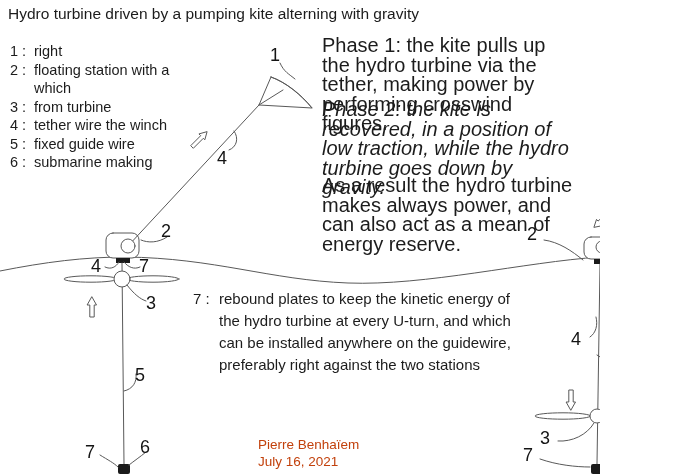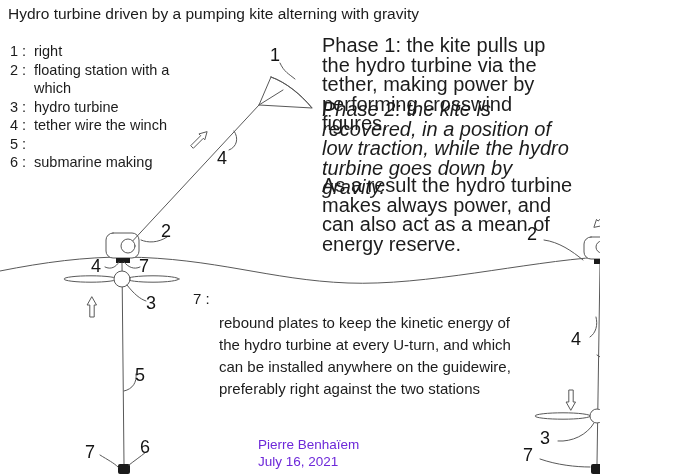--- a/index.html
+++ b/index.html
@@ -10,22 +10,22 @@
   .canvas svg{position:absolute;left:0;top:0;}
   .title{position:absolute;left:8px;top:5px;font-size:15.5px;white-space:nowrap;}
   .legend{position:absolute;left:10px;top:42px;font-size:14.5px;line-height:18.5px;}
   .legend-item{display:flex;}
   .legend-num{flex:none;width:24px;}
   .legend-text{width:152px;}
   .para{position:absolute;left:322px;width:252px;font-size:20px;line-height:19.5px;}
   .para.p1{top:36px;} .para.p2{top:100px;font-style:italic;} .para.p3{top:176px;}
   .note{position:absolute;left:193px;top:288px;display:flex;font-size:15px;line-height:22px;}
   .note-num{flex:none;width:26px;}
-  .note-text{width:316px;margin-top:24px;}
-  .sig{position:absolute;left:258px;top:437px;font-size:13.5px;line-height:16.5px;color:#6d28d9;}
+  .note-text{width:316px;}
+  .sig{position:absolute;left:258px;top:437px;font-size:13.5px;line-height:16.5px;color:#c2410c;}
   .co{position:absolute;font-size:18px;color:#141414;line-height:18px;}
 </style>
 </head>
 <body>
 
 <div class="canvas">
 
   <svg width="690" height="474" viewBox="0 0 690 474" fill="none" stroke="#595959" stroke-width="1" stroke-linecap="round">
 
     <path d="M0,271 C45,262 85,257 125,257 C215,258 270,280 348,283 C425,286 525,262 600,257 C640,254 670,261 690,268"></path>
@@ -98,28 +98,29 @@
     <div class="legend-item">
       <span class="legend-num">1 :</span>
       <span class="legend-text">right</span>
     </div>
     <div class="legend-item">
       <span class="legend-num">2 :</span>
       <span class="legend-text">floating station with a which</span>
     </div>
     <div class="legend-item">
       <span class="legend-num">3 :</span>
-      <span class="legend-text">hydro turbine</span>
+      <span class="legend-text">from turbine</span>
     </div>
     <div class="legend-item">
       <span class="legend-num">4 :</span>
       <span class="legend-text">tether wire the winch</span>
     </div>
     <div class="legend-item">
       <span class="legend-num">5 :</span>
+      <span class="legend-text">fixed guide wire</span>
     </div>
     <div class="legend-item">
       <span class="legend-num">6 :</span>
       <span class="legend-text">submarine making</span>
     </div>
   </div>
 
   <div class="para p1">Phase 1: the kite pulls up the hydro turbine via the tether, making power by performing crosswind figures.</div>
   <div class="para p2">Phase 2: the kite is recovered, in a position of low traction, while the hydro turbine goes down by gravity.</div>
   <div class="para p3">As a result the hydro turbine makes always power, and can also act as a mean of energy reserve.</div>

